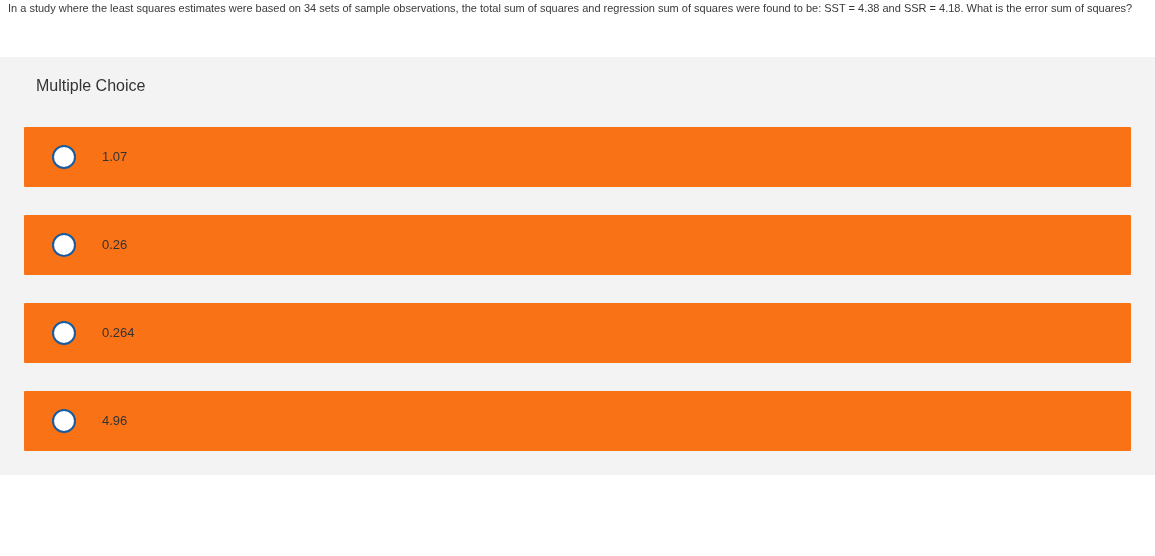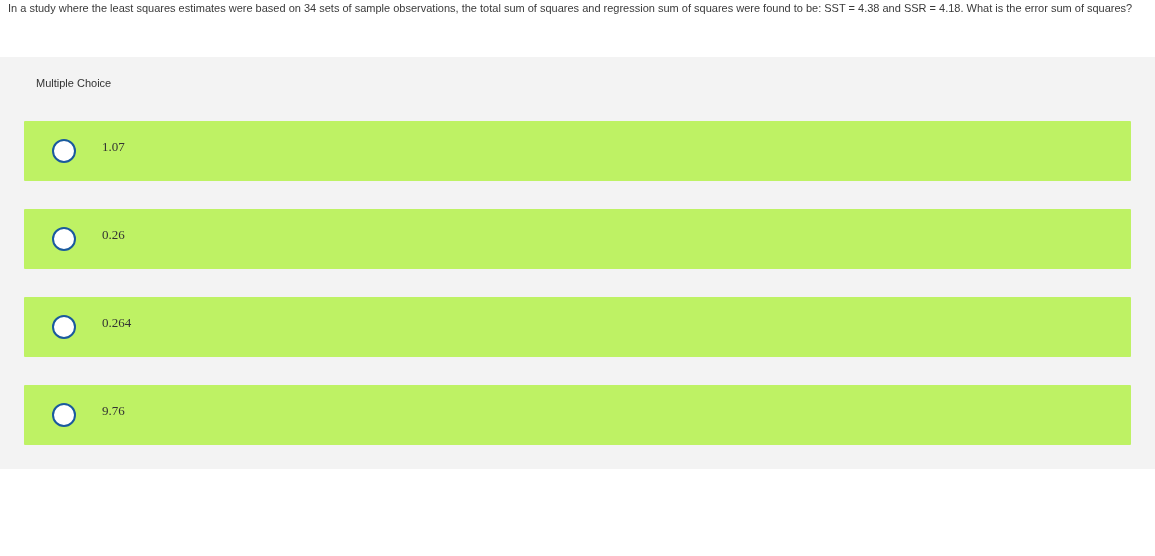--- a/index.html
+++ b/index.html
@@ -20,38 +20,37 @@
       line-height: 1.5;
       padding: 0 8px 10px 8px;
       font-weight: 400;
     }
     .mc-container {
       background: #f3f3f3;
       padding: 0;
       margin-top: 30px;
     }
     .mc-header {
-      font-size: 11px;
+      font-size: 16px;
       color: #333;
       padding: 20px 0 20px 36px;
       background: #f3f3f3;
     }
     .choices {
       padding: 12px 24px 24px 24px;
       background: #f3f3f3;
     }
     .choice-row {
-      background: #bef264;
+      background: #f97316;
       margin-bottom: 28px;
       padding: 18px 14px;
       display: flex;
-      align-items: flex-start;
+      align-items: center;
       cursor: pointer;
       border-radius: 1px;
-      font-family: Liberation Serif, serif;
     }
     .choice-row:last-child {
       margin-bottom: 0;
     }
     .radio-circle {
       width: 24px;
       height: 24px;
       border: 2px solid #1a5a9e;
       border-radius: 50%;
       margin-left: 14px;
@@ -84,17 +83,17 @@
       <span class="choice-label">0.26</span>
     </div>
 
     <div class="choice-row">
       <div class="radio-circle"></div>
       <span class="choice-label">0.264</span>
     </div>
 
     <div class="choice-row">
       <div class="radio-circle"></div>
-      <span class="choice-label">9.76</span>
+      <span class="choice-label">4.96</span>
     </div>
 
   </div>
 </div>
 
 </body></html>

